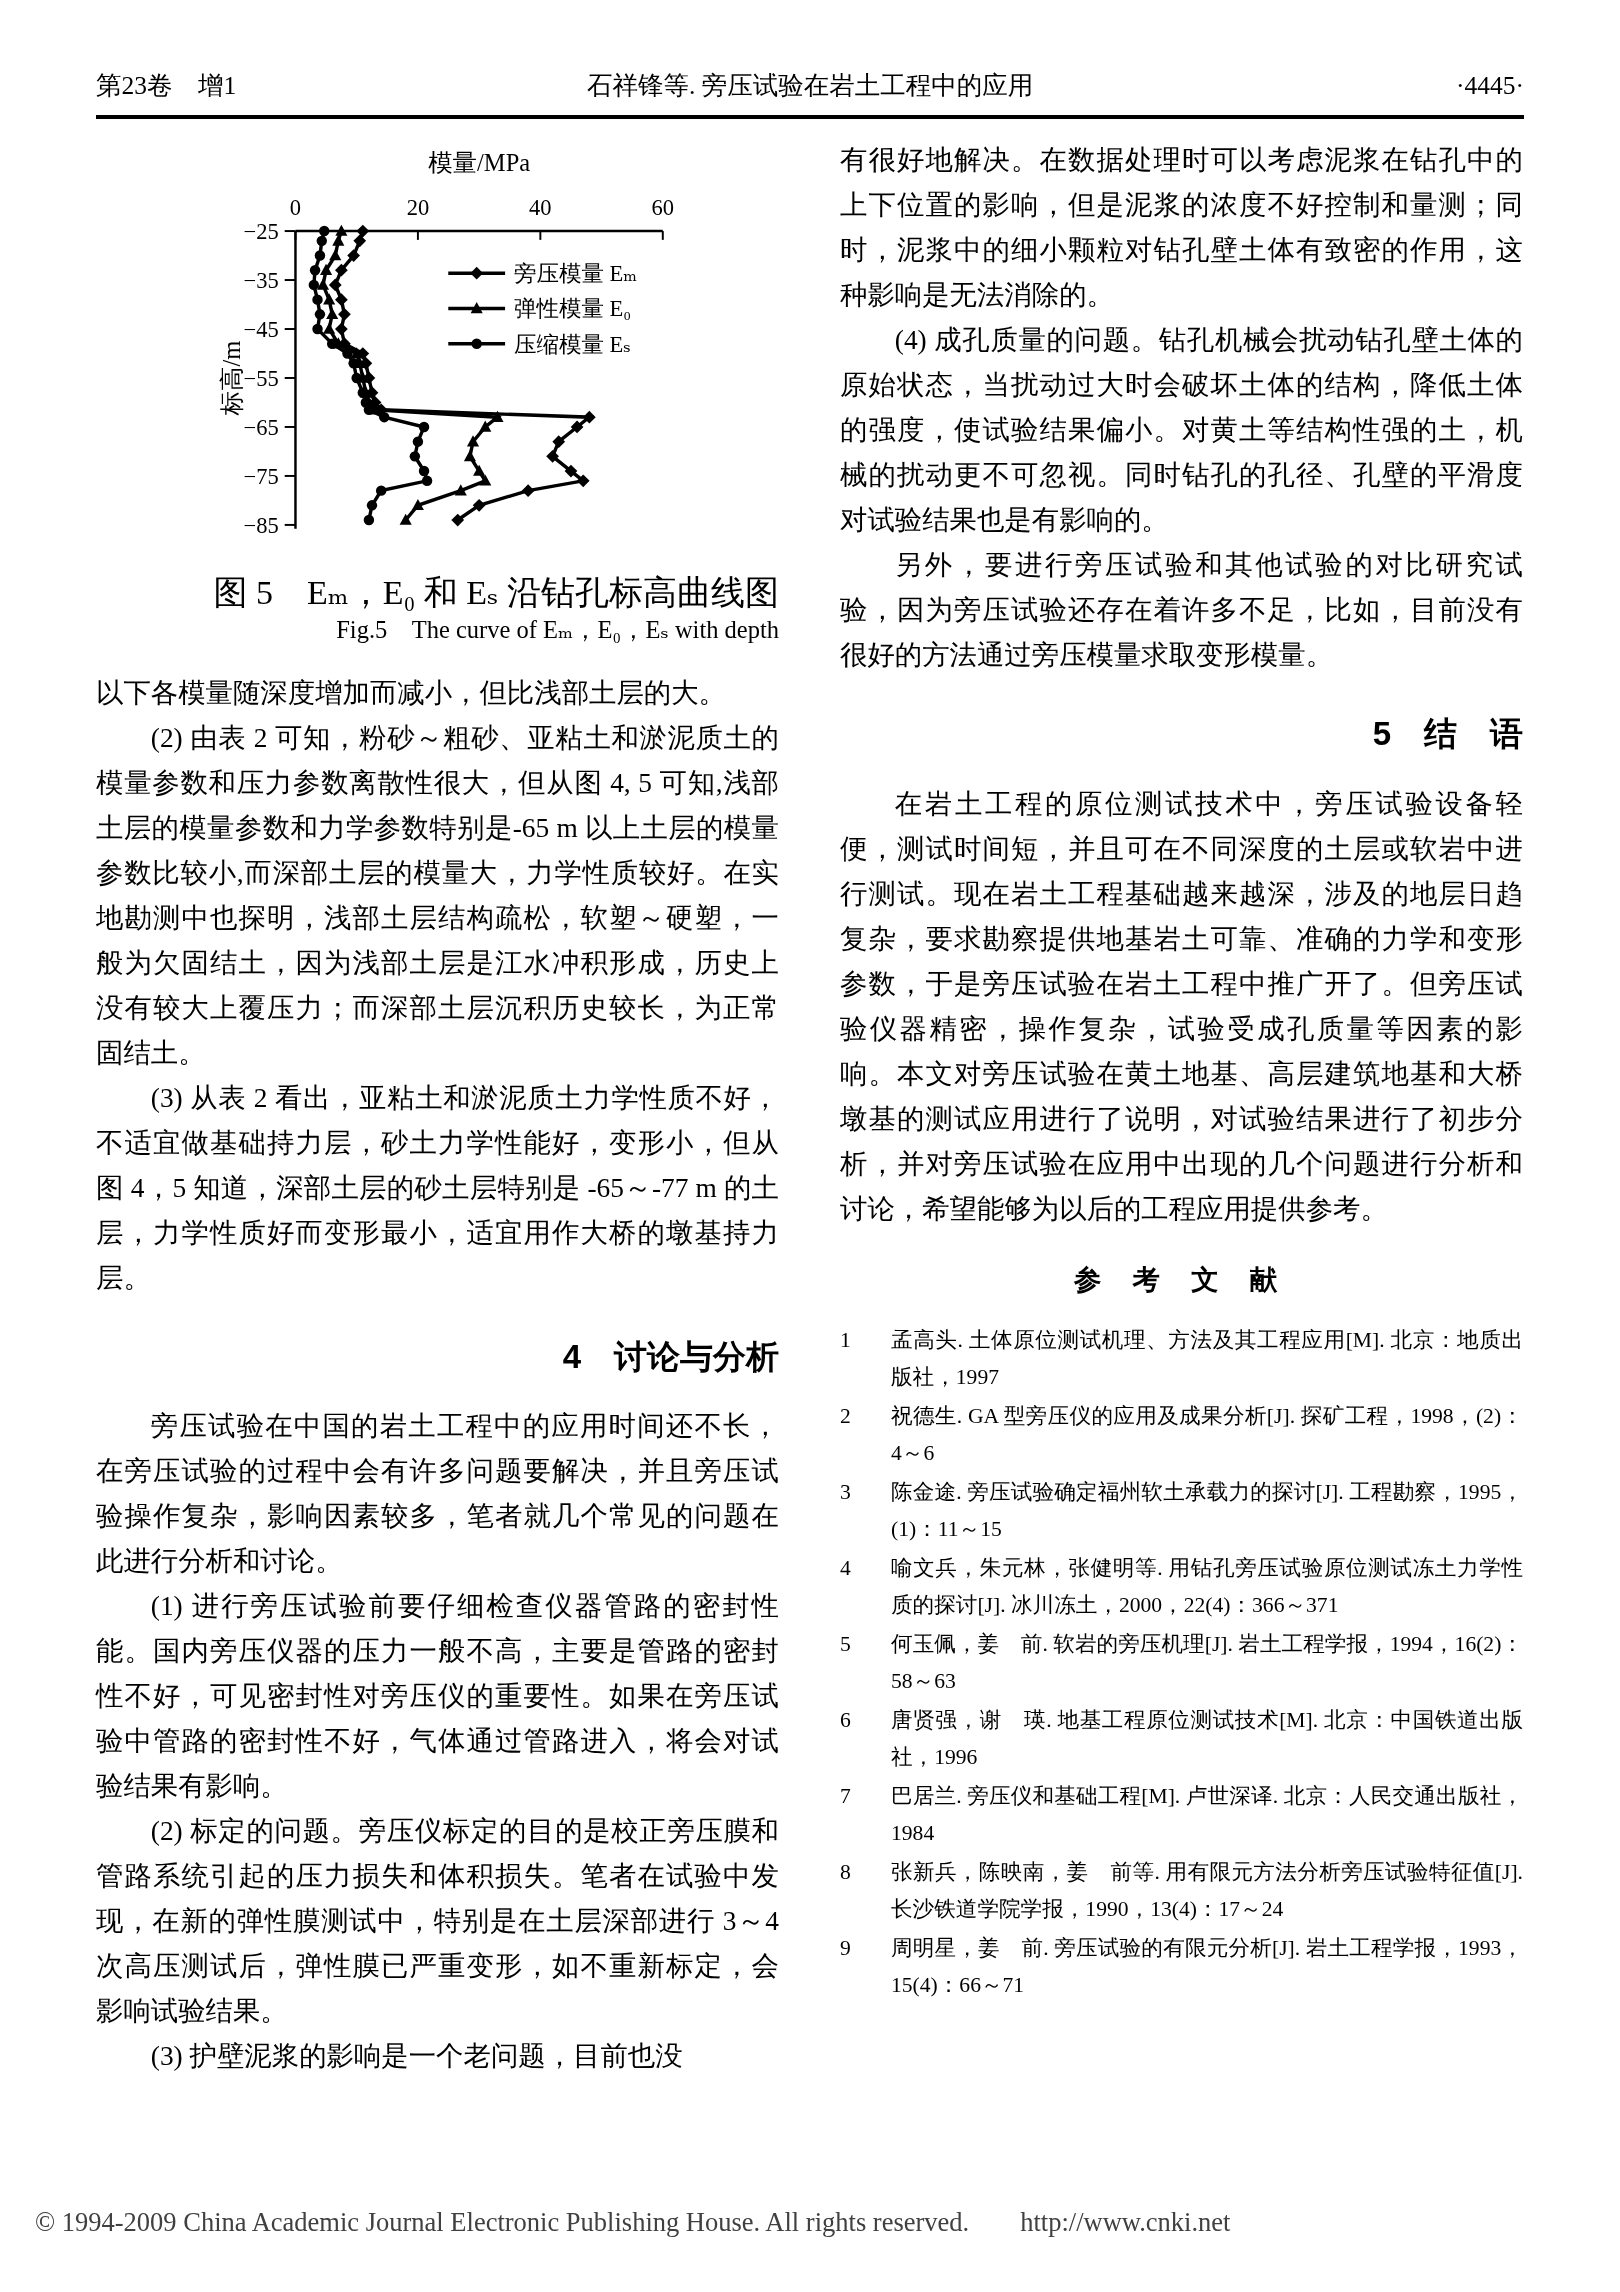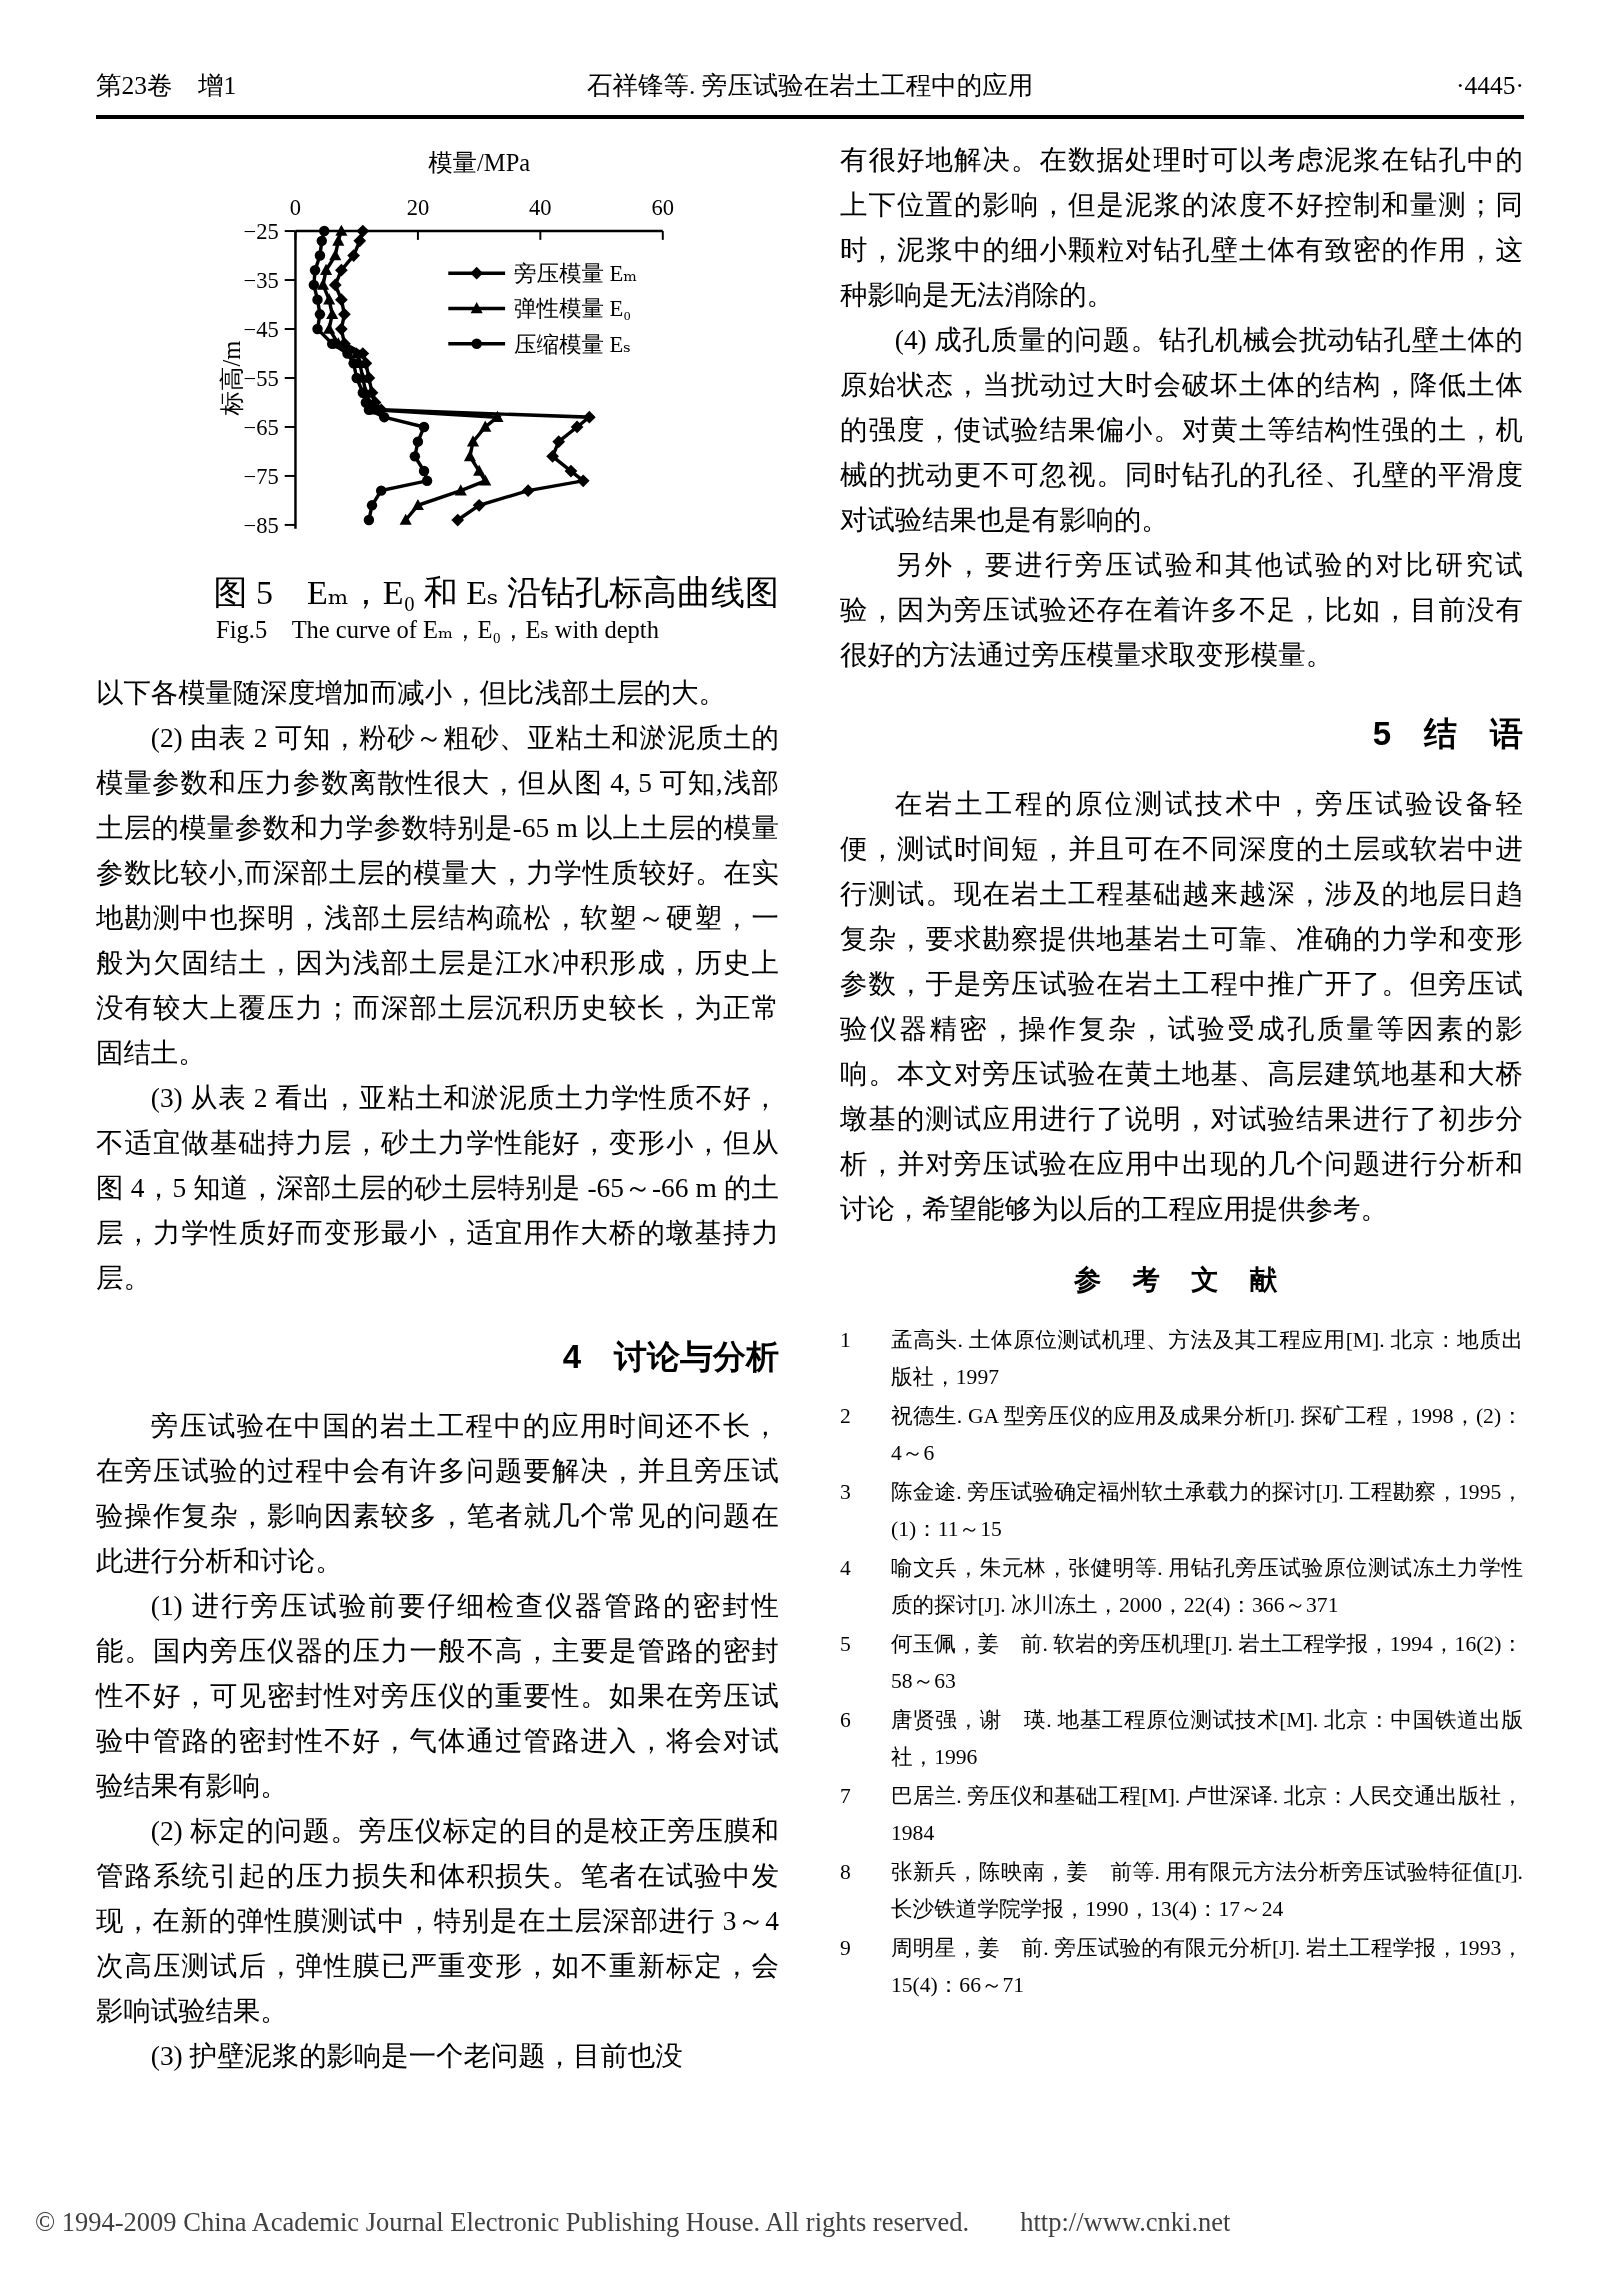--- a/index.html
+++ b/index.html
@@ -15,21 +15,21 @@
   p.para{margin:0;}
   p.indent{text-indent:2em;}
   h2.sec{font-family:"Liberation Sans","DejaVu Sans",sans-serif;font-size:33px;line-height:41px;font-weight:bold;margin:35px 0 27.4px 0;text-align:right;text-indent:0;}
   .ref-head{font-family:"Liberation Sans","DejaVu Sans",sans-serif;font-weight:bold;font-size:27.4px;text-align:center;letter-spacing:11.8px;margin:25.5px 0 19.6px 0;}
   .ref-item{display:flex;font-size:21.6px;line-height:37px;margin:0 0 2px 0;text-align:justify;}
   .ref-num{width:51px;flex:none;}
   .ref-text{flex:1;}
   figure.fig{margin:0 0 25.5px 0;}
   .fig svg{display:block;margin:0 auto;}
   .cap1{text-align:right;font-size:34px;line-height:32px;margin-top:7.8px;}
-  .cap2{text-align:center;font-size:24.5px;line-height:30px;margin-top:5.9px;}
+  .cap2{text-align:right;font-size:24.5px;line-height:30px;margin-top:5.9px;}
   .footer{position:absolute;left:35px;top:2207px;width:1558px;color:#404040;font-size:26.5px;display:flex;gap:51px;white-space:nowrap;}
 </style>
 </head>
 <body>
 
 <div class="page">
 
   <div class="hdr">
     <span class="hdr-l">第23卷　增1</span>
     <span class="hdr-c">石祥锋等. 旁压试验在岩土工程中的应用</span>
@@ -152,21 +152,21 @@
             <line x1="331" y1="210" x2="389" y2="210" stroke="#000" stroke-width="3.5"></line>
             <circle cx="360" cy="210" r="5.33" fill="#000"></circle>
             <text x="398" y="218" text-anchor="start" style="font-family:&quot;Liberation Serif&quot;,&quot;DejaVu Serif&quot;,serif;font-size:23px;fill:#000;font-size:23px;">压缩模量 Eₛ</text>
           </svg>
         <div class="cap1">图 5　Eₘ，E₀ 和 Eₛ 沿钻孔标高曲线图</div>
         <div class="cap2">Fig.5　The curve of Eₘ，E₀，Eₛ with depth</div>
       </figure>
       <div id="left-blocks">
           <p class="para">以下各模量随深度增加而减小，但比浅部土层的大。</p>
           <p class="para indent">(2) 由表 2 可知，粉砂～粗砂、亚粘土和淤泥质土的模量参数和压力参数离散性很大，但从图 4, 5 可知,浅部土层的模量参数和力学参数特别是-65 m 以上土层的模量参数比较小,而深部土层的模量大，力学性质较好。在实地勘测中也探明，浅部土层结构疏松，软塑～硬塑，一般为欠固结土，因为浅部土层是江水冲积形成，历史上没有较大上覆压力；而深部土层沉积历史较长，为正常固结土。</p>
-          <p class="para indent">(3) 从表 2 看出，亚粘土和淤泥质土力学性质不好，不适宜做基础持力层，砂土力学性能好，变形小，但从图 4，5 知道，深部土层的砂土层特别是 -65～-66 m 的土层，力学性质好而变形最小，适宜用作大桥的墩基持力层。</p>
+          <p class="para indent">(3) 从表 2 看出，亚粘土和淤泥质土力学性质不好，不适宜做基础持力层，砂土力学性能好，变形小，但从图 4，5 知道，深部土层的砂土层特别是 -65～-77 m 的土层，力学性质好而变形最小，适宜用作大桥的墩基持力层。</p>
           <h2 class="sec">4　讨论与分析</h2>
           <p class="para indent">旁压试验在中国的岩土工程中的应用时间还不长，在旁压试验的过程中会有许多问题要解决，并且旁压试验操作复杂，影响因素较多，笔者就几个常见的问题在此进行分析和讨论。</p>
           <p class="para indent">(1) 进行旁压试验前要仔细检查仪器管路的密封性能。国内旁压仪器的压力一般不高，主要是管路的密封性不好，可见密封性对旁压仪的重要性。如果在旁压试验中管路的密封性不好，气体通过管路进入，将会对试验结果有影响。</p>
           <p class="para indent">(2) 标定的问题。旁压仪标定的目的是校正旁压膜和管路系统引起的压力损失和体积损失。笔者在试验中发现，在新的弹性膜测试中，特别是在土层深部进行 3～4 次高压测试后，弹性膜已严重变形，如不重新标定，会影响试验结果。</p>
           <p class="para indent">(3) 护壁泥浆的影响是一个老问题，目前也没</p>
         </div>
     </div>
 
     <div class="col">
       <div id="right-blocks">

